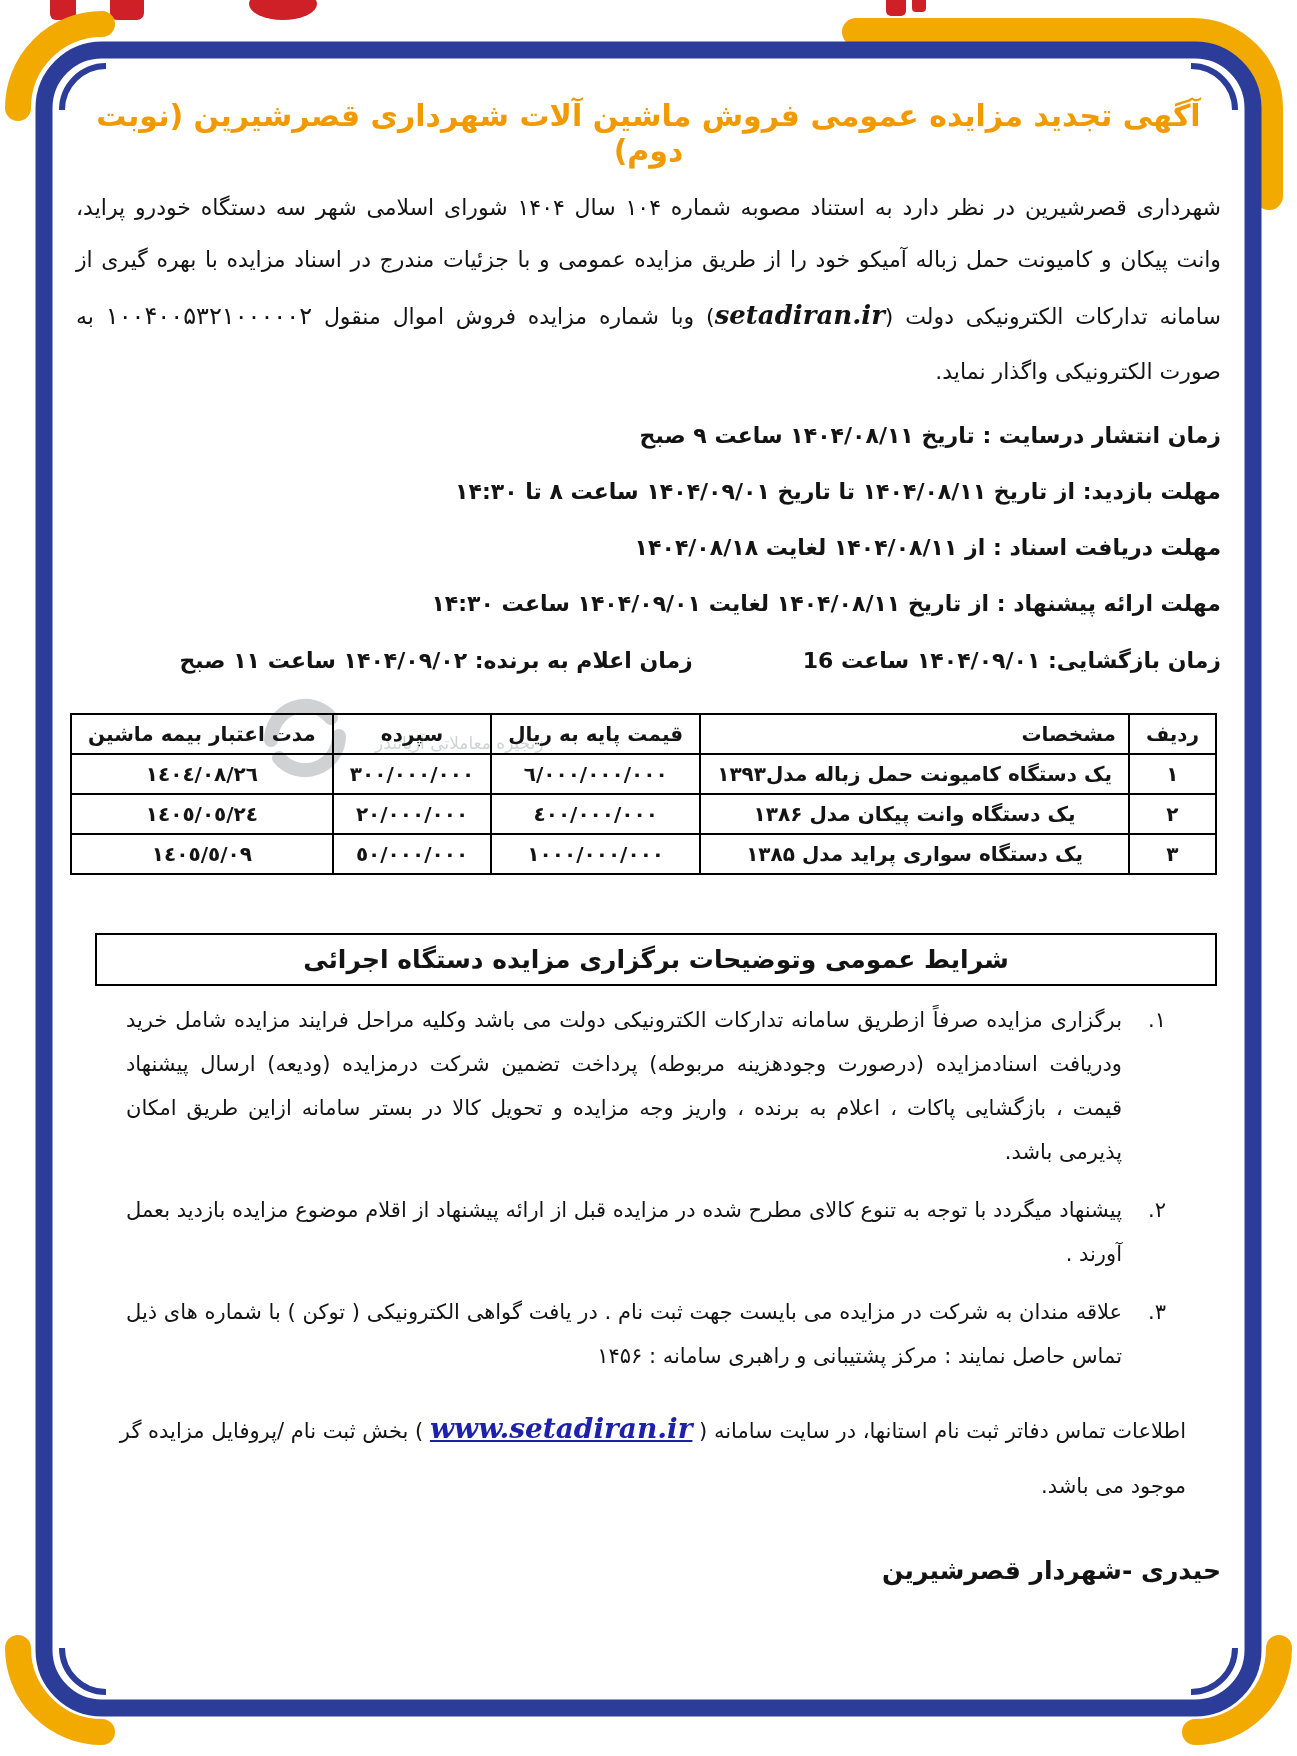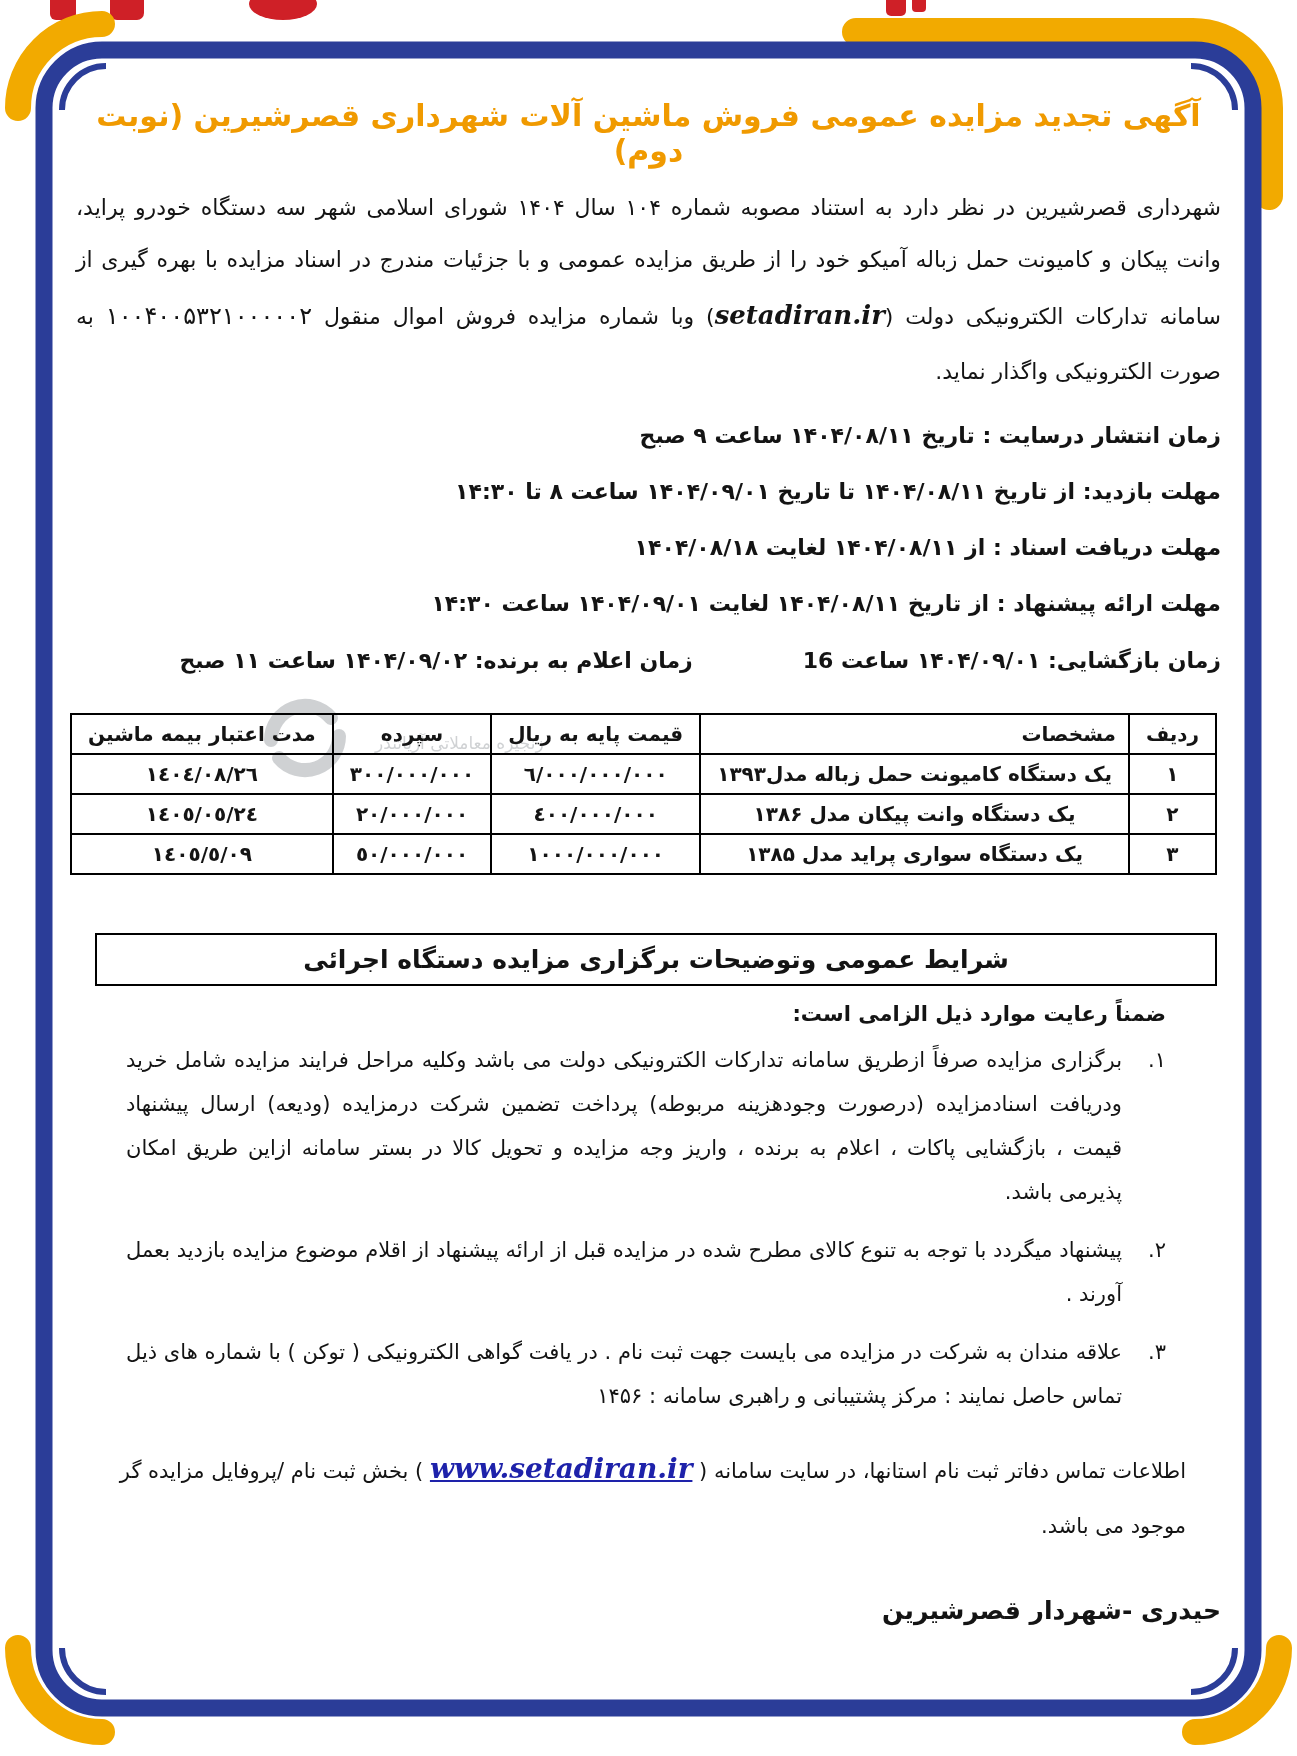--- a/index.html
+++ b/index.html
@@ -185,21 +185,20 @@
           <td class="td-spec">یک دستگاه سواری پراید مدل ۱۳۸۵</td>
           <td class="td-price">١٠٠٠/٠٠٠/٠٠٠</td>
           <td class="td-dep">٥٠/٠٠٠/٠٠٠</td>
           <td class="td-ins">١٤٠٥/٥/٠٩</td>
         </tr>
       </tbody>
     </table>
 
     <div class="cond-box">شرایط عمومی وتوضیحات برگزاری مزایده دستگاه اجرائی</div>
 
-    <div class="cond-note">ضمناً رعایت موارد ذیل الزامی است:</div>
 
     <div class="cond-list">
       <div class="cond-item">
         <span class="num">۱.</span>
         <div class="txt">برگزاری مزایده صرفاً ازطریق سامانه تدارکات الکترونیکی دولت می باشد وکلیه مراحل فرایند مزایده شامل خرید ودریافت اسنادمزایده (درصورت وجودهزینه مربوطه) پرداخت تضمین شرکت درمزایده (ودیعه) ارسال پیشنهاد قیمت ، بازگشایی پاکات ، اعلام به برنده ، واریز وجه مزایده و تحویل کالا در بستر سامانه  ازاین طریق امکان پذیرمی باشد.</div>
       </div>
       <div class="cond-item">
         <span class="num">۲.</span>
         <div class="txt">پیشنهاد میگردد با توجه به تنوع کالای مطرح شده در مزایده قبل از ارائه پیشنهاد از اقلام موضوع مزایده بازدید بعمل آورند .</div>
       </div>

